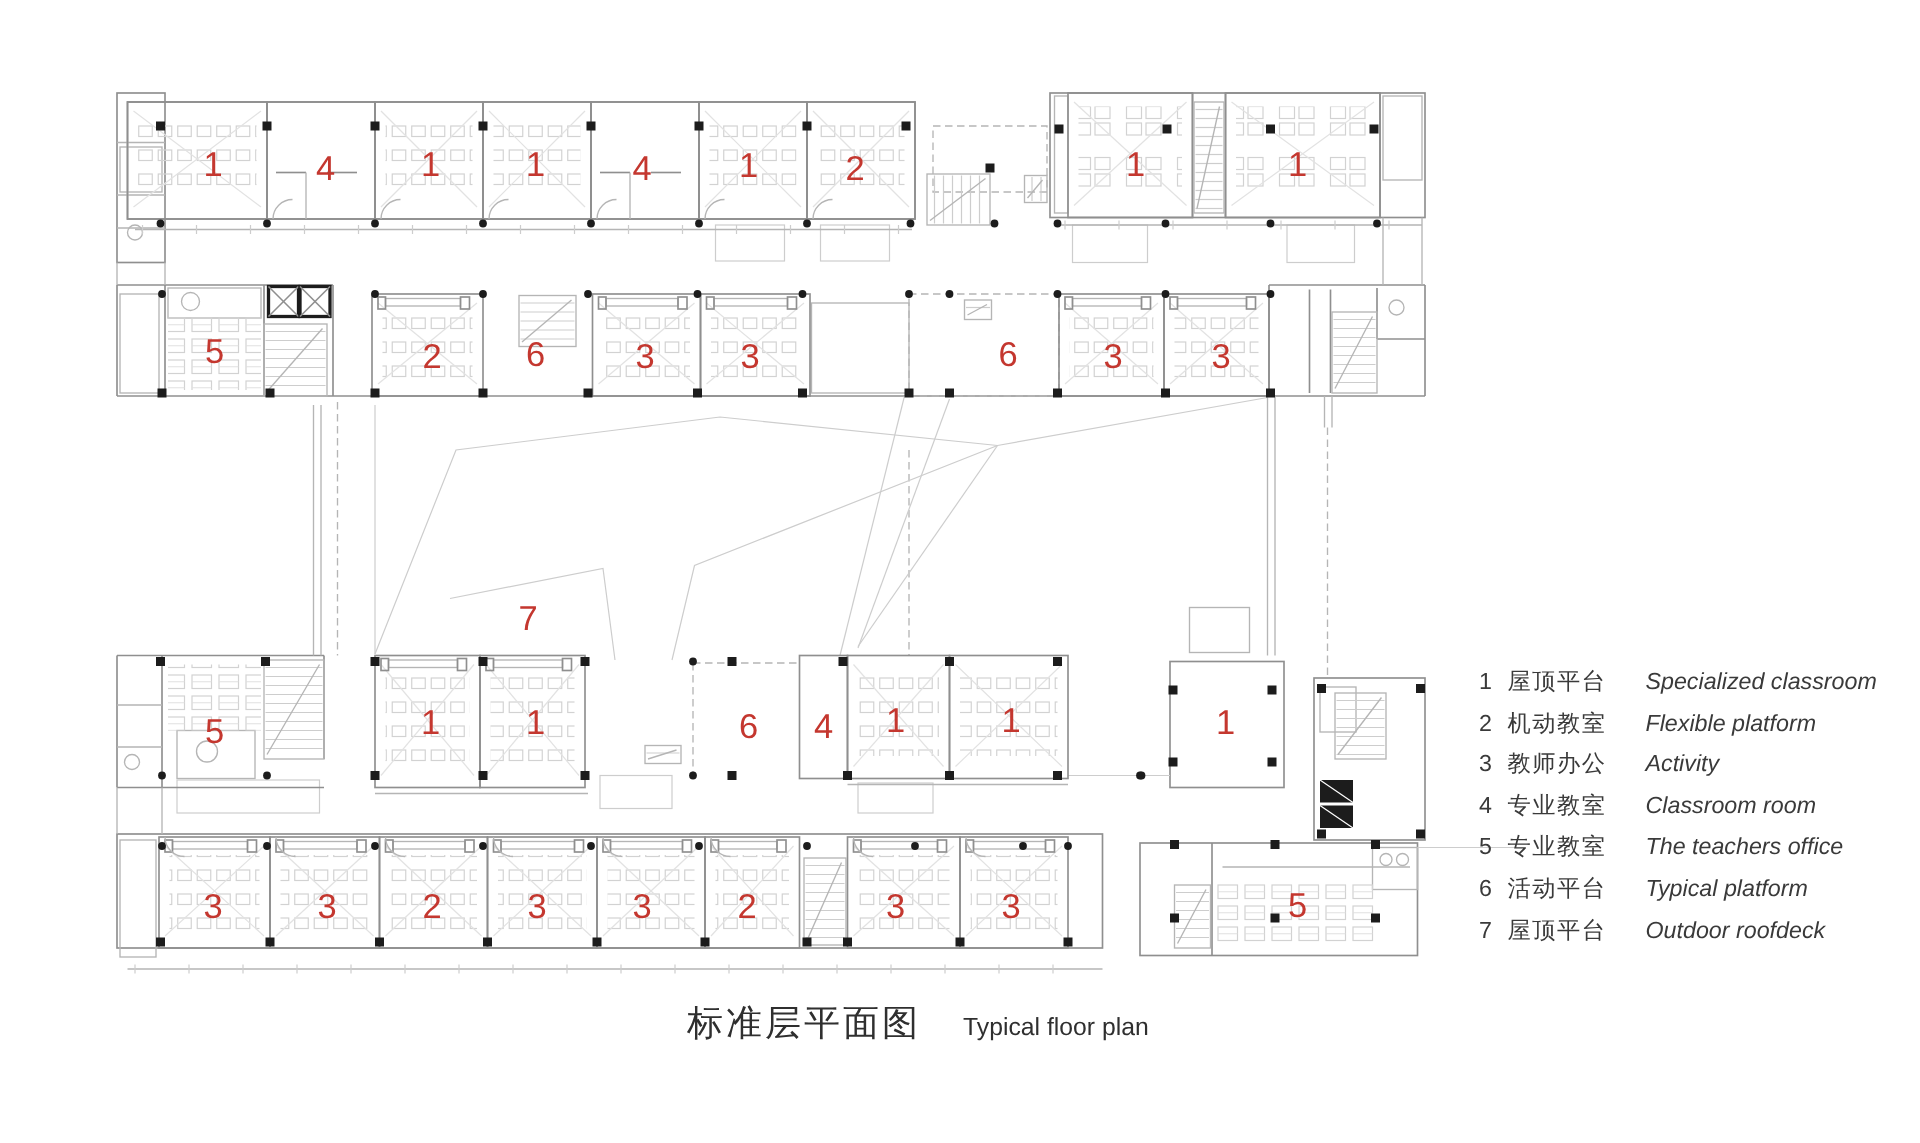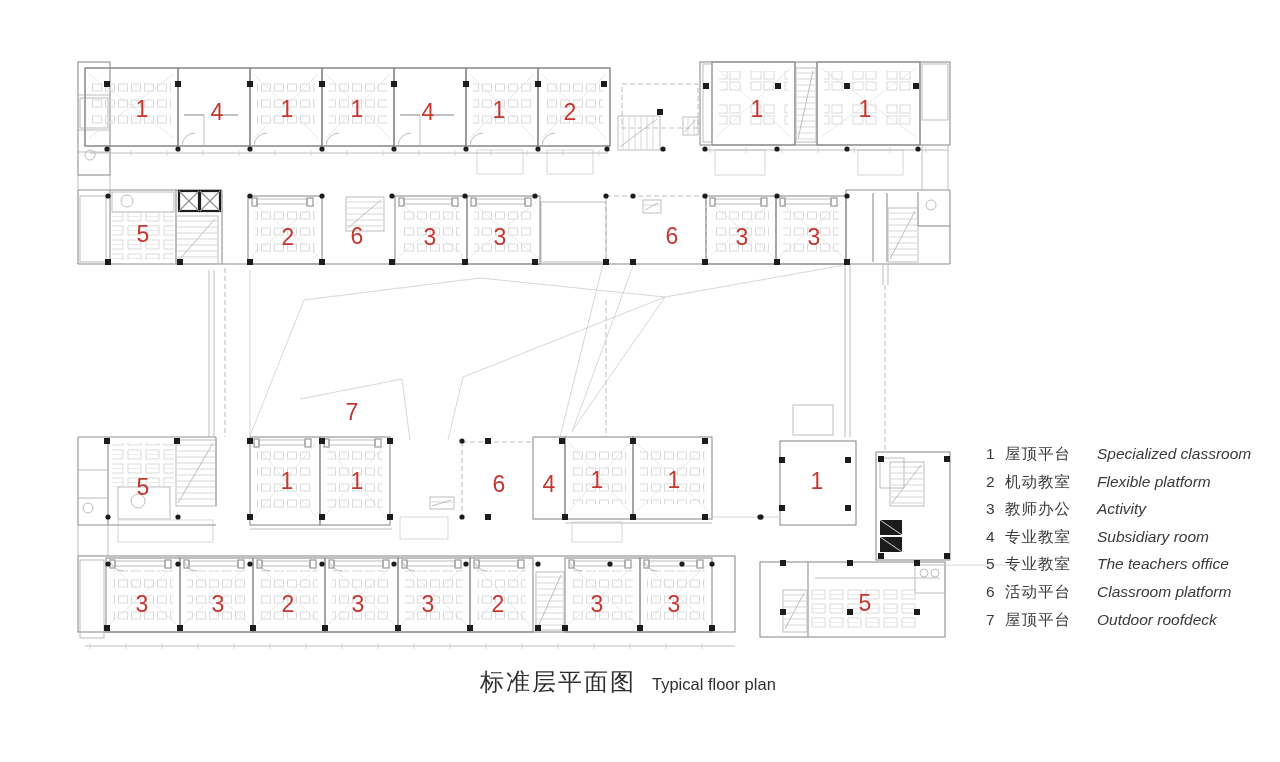--- a/index.html
+++ b/index.html
@@ -12,23 +12,23 @@
   .dash{stroke:#b5b5b5;stroke-width:0.9;fill:none;stroke-dasharray:5 3;}
   .blk {fill:#1c1c1c;stroke:none;}
   .thick{stroke:#1c1c1c;stroke-width:2.2;fill:#fff;}
   .xline{stroke:#e2e2e2;stroke-width:0.8;fill:none;}
   .rlbl{fill:#c4372f;font:23px "Liberation Sans","DejaVu Sans",sans-serif;text-anchor:middle;}
   .legend{position:absolute;left:986px;top:444px;width:290px;color:#3a3a3a;}
   .lrow{display:flex;align-items:baseline;height:27.6px;font-size:15.5px;}
   .ln{width:19px;}
   .lzh{width:92px;letter-spacing:1px;}
   .len{flex:1;font-style:italic;}
-  .caption{position:absolute;left:480px;top:666px;display:flex;align-items:baseline;color:#333;}
+  .caption{position:absolute;left:458px;top:666px;display:flex;align-items:baseline;color:#333;}
   .caption .zh{font-size:24px;letter-spacing:2px;color:#2f2f2f;}
-  .caption .en{font-size:16.5px;margin-left:16px;color:#2f2f2f;}
+  .caption .en{font-size:16.5px;margin-left:28px;color:#2f2f2f;}
 </style>
 </head>
 <body>
 
 <div class="page">
 
   <svg width="1280" height="762" viewBox="0 0 1280 762">
     <defs>
       <pattern id="desks" width="26" height="16" patternUnits="userSpaceOnUse">
         <rect x="1.5" y="4" width="9" height="7" fill="none" stroke="#d2d2d2" stroke-width="0.8"></rect>
@@ -623,31 +623,31 @@
         <span class="len">Flexible platform</span>
       </div>
       <div class="lrow">
         <span class="ln">3</span>
         <span class="lzh">教师办公</span>
         <span class="len">Activity</span>
       </div>
       <div class="lrow">
         <span class="ln">4</span>
         <span class="lzh">专业教室</span>
-        <span class="len">Subsidiary room</span>
+        <span class="len">Classroom room</span>
       </div>
       <div class="lrow">
         <span class="ln">5</span>
         <span class="lzh">专业教室</span>
         <span class="len">The teachers office</span>
       </div>
       <div class="lrow">
         <span class="ln">6</span>
         <span class="lzh">活动平台</span>
-        <span class="len">Classroom platform</span>
+        <span class="len">Typical platform</span>
       </div>
       <div class="lrow">
         <span class="ln">7</span>
         <span class="lzh">屋顶平台</span>
         <span class="len">Outdoor roofdeck</span>
       </div>
     </div>
 
   <div class="caption">
     <span class="zh">标准层平面图</span>

